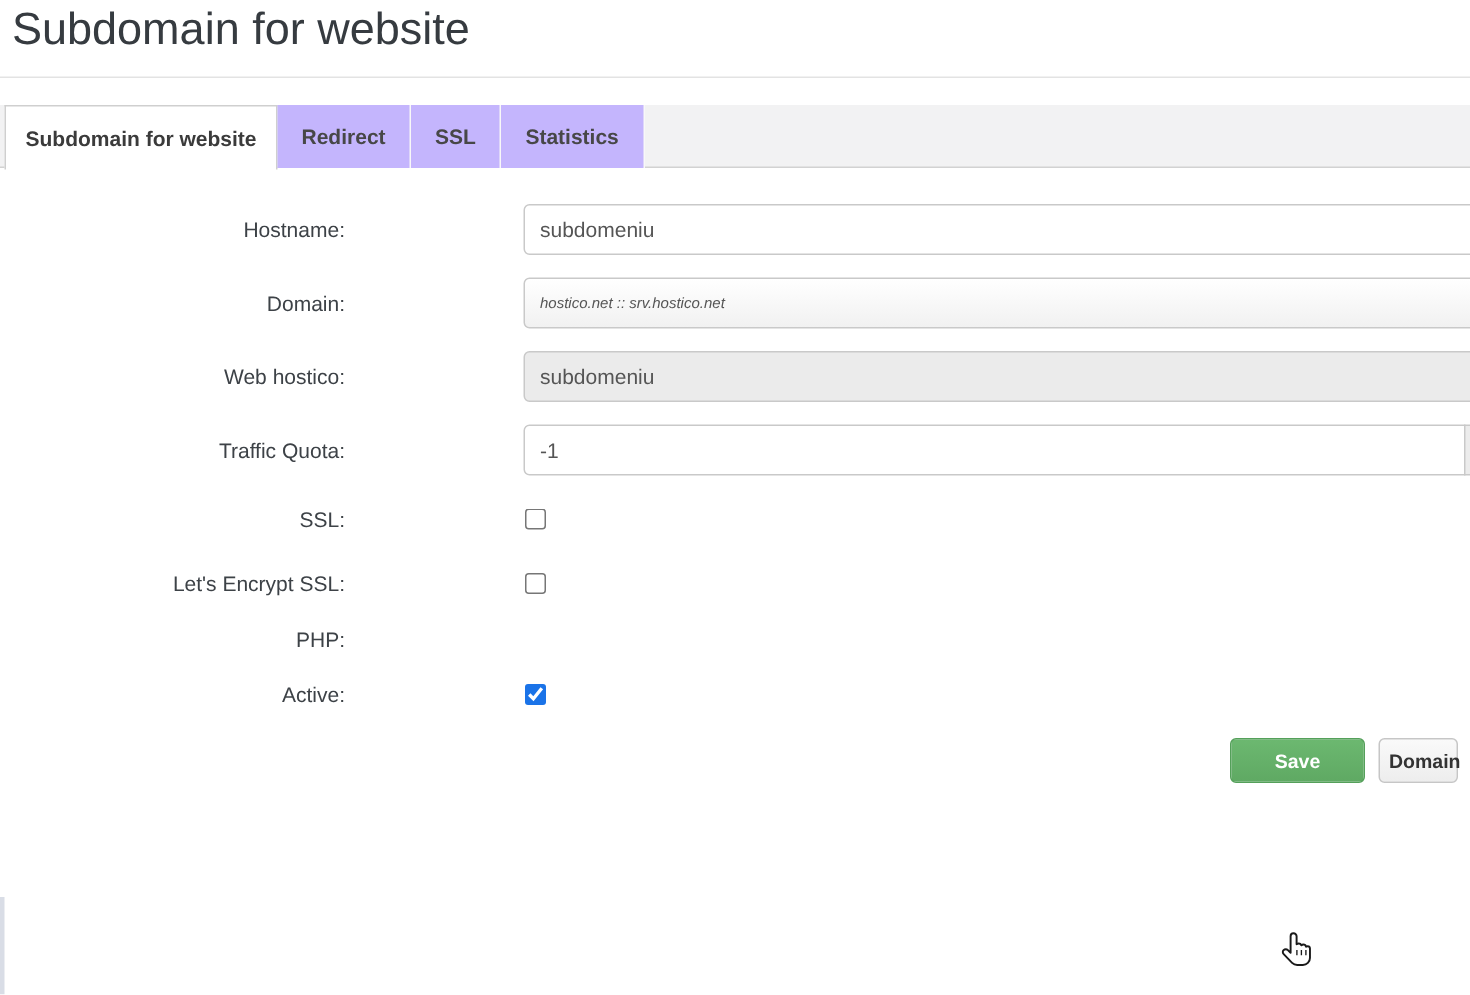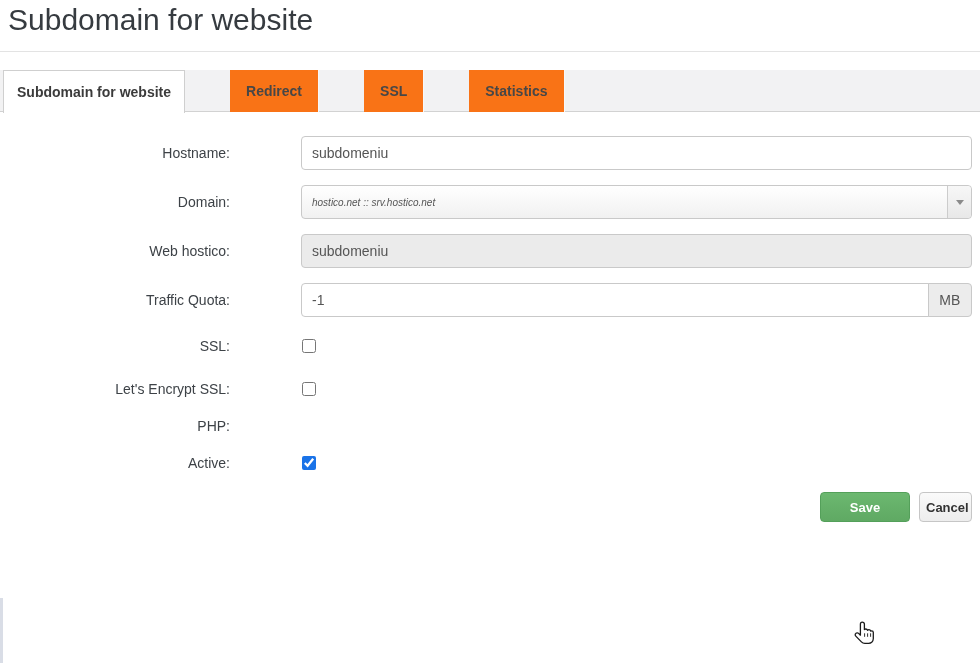--- a/index.html
+++ b/index.html
@@ -34,44 +34,44 @@
     background:#f2f2f3;
     border-bottom:1px solid #d2d2d2;
   }
   .tab {
     height:42px;
     line-height:42px;
     padding:0 16px;
     font-size:14px;
     font-weight:700;
     color:#474747;
-    background:#f97316;
+    background:#c4b5fd;
     border-right:1px solid #f8f8f8;
     cursor:pointer;
     white-space:nowrap;
-    margin-left:45px;
   }
   .tab.active {
     height:43px;
     margin-left:3px;
     margin-bottom:-1px;
     padding:0 13px;
     background:#ffffff;
     border:1px solid #cfcfcf;
     border-bottom:none;
     color:#3b3b3b;
   }
   .tab-filler { flex:1; height:42px; }
 
   
   .form-area { padding-top:24px; }
   .row {
     display:flex;
     align-items:center;
     margin-bottom:15px;
+    gap:48px;
   }
   .row-check { height:28px; }
   .row > label {
     flex:none;
     width:230px;
     text-align:right;
     font-size:14px;
     color:#3d4247;
   }
   .control {
@@ -271,21 +271,21 @@
 
   <div class="row row-check">
     <label>Active:</label>
     <div class="control">
       <input type="checkbox" checked="true" style="">
     </div>
   </div>
 
   <div class="actions">
     <button class="btn btn-save">Save</button>
-    <button class="btn btn-cancel">Cancel</button>
+    <button class="btn btn-cancel">Domain</button>
   </div>
 
 </main>
 
 <svg class="cursor-pointer" width="23" height="27" viewBox="0 0 23 27">
   <path d="M8.3 1.2 C7.2 1.2 6.4 2.1 6.4 3.2 L6.4 14.2 L4.6 12.4 C3.8 11.6 2.5 11.6 1.8 12.4 C1 13.1 1 14.3 1.8 15.1 L7.4 20.9 C8.3 21.8 9.5 22.3 10.8 22.3 L14.6 22.3 C17.2 22.3 19.3 20.2 19.3 17.6 L19.3 11.4 C19.3 10.5 18.6 9.8 17.7 9.8 C17.3 9.8 17 9.9 16.7 10.1 C16.5 9.3 15.8 8.7 14.9 8.7 C14.4 8.7 13.9 8.9 13.6 9.2 C13.3 8.5 12.6 8 11.8 8 C11.3 8 10.8 8.2 10.4 8.5 L10.4 3.2 C10.4 2.1 9.5 1.2 8.3 1.2 Z" fill="#ffffff" stroke="#1a1a1a" stroke-width="1.3" stroke-linejoin="round"></path>
   <path d="M10.6 12.3 L10.6 15.8 M13.6 12.3 L13.6 15.8 M16.6 12.3 L16.6 15.8" stroke="#1a1a1a" stroke-width="0.9" fill="none"></path>
 </svg>
 
 <div class="left-edge-strip"></div>

